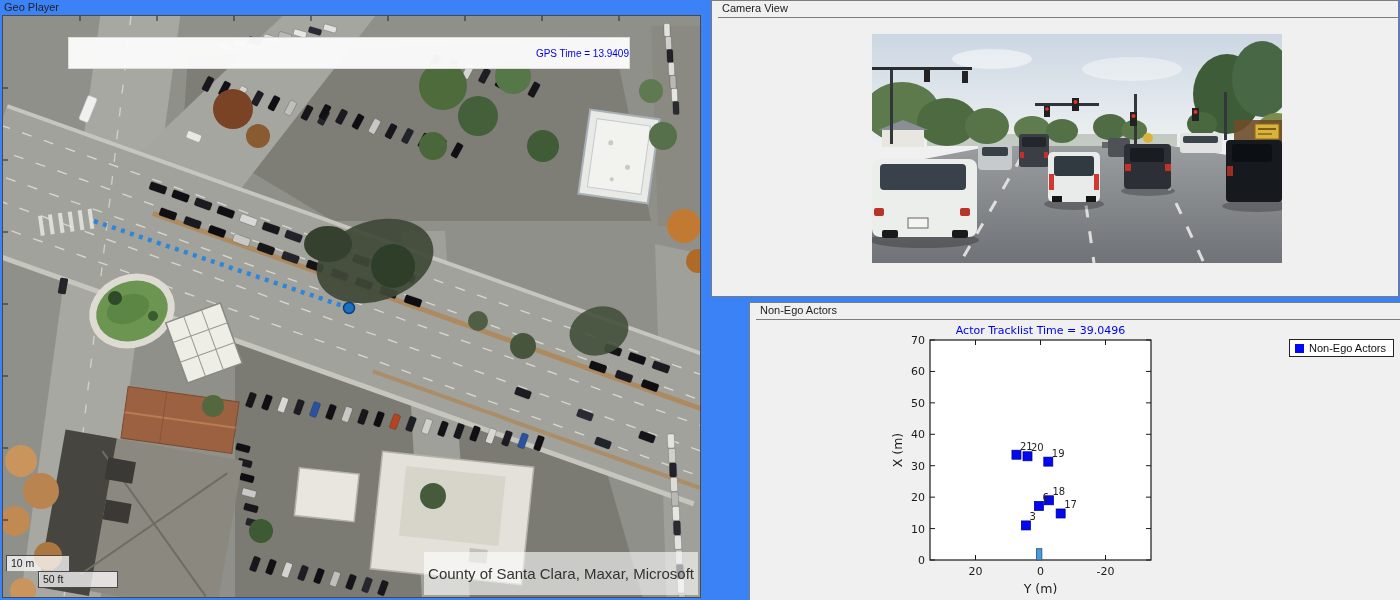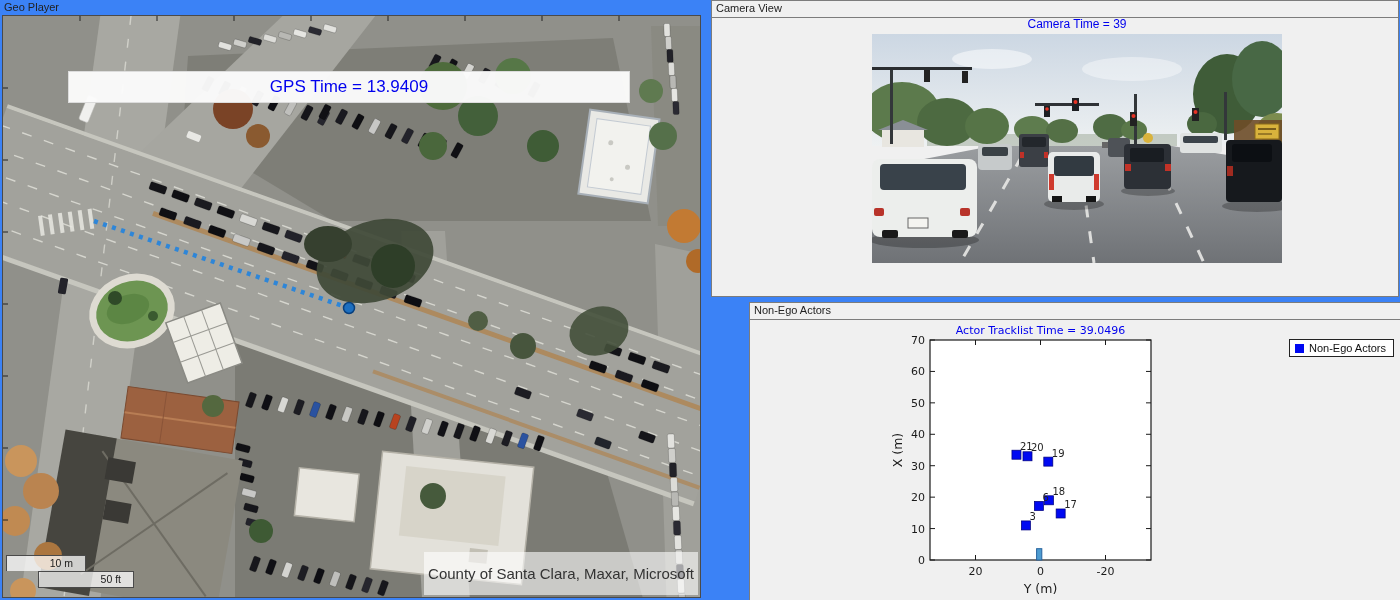--- a/index.html
+++ b/index.html
@@ -1,29 +1,29 @@
 <!DOCTYPE html>
 <html><head>
 <meta charset="utf-8">
 <style>
   html,body{margin:0;padding:0;background:#f0f0f0;}
   #app{position:relative;width:1400px;height:600px;background:#3b82f6;overflow:hidden;
        font-family:"Liberation Sans", sans-serif;}
   .ptitle{position:absolute;font-size:11px;color:#222;white-space:nowrap;}
   .panel{position:absolute;border:1px solid #7c7c7c;background:#f0f0f0;box-sizing:border-box;}
   .title-row{height:14px;border-bottom:1px solid #7c7c7c;font-size:11px;color:#222;
-             padding:1px 4px;background:#f0f0f0;}
+             padding:1px 4px;background:#f0f0f0;margin-left:6px;}
   #map-frame{position:absolute;left:2px;top:15px;width:699px;height:583px;
              border:1px solid #4a4a4a;background:#90908a;box-sizing:border-box;overflow:hidden;}
   #gps-banner{position:absolute;left:65px;top:21px;width:560px;height:30px;
               background:rgba(251,251,251,0.97);border:1px solid #dcdcdc;
-              display:flex;align-items:center;justify-content:center;
-              font-size:17px;color:#0000ee;margin-top:34px;}
+              display:flex;align-items:center;justify-content:flex-end;
+              font-size:10px;color:#0000ee;}
   .scalebox{position:absolute;background:rgba(255,255,255,0.75);border:1px solid #4a4a4a;
-            font-size:10.5px;color:#1a1a1a;padding:0 12px;line-height:15px;text-align:right;}
+            font-size:10.5px;color:#1a1a1a;padding:0 4px;line-height:15px;}
   #attribution{position:absolute;right:2px;bottom:2px;background:rgba(255,255,255,0.6);
                font-size:15px;color:#333;padding:13px 4px;}
   #cam-caption{position:absolute;left:160px;top:16px;width:410px;text-align:center;
                font-size:12px;color:#0000ee;}
   #legend{position:absolute;left:539px;top:36px;border:1px solid #222;background:#fff;
           font-size:11px;color:#111;padding:2px 7px 2px 5px;display:flex;align-items:center;gap:5px;}
   #legend .sw{width:9px;height:9px;display:inline-block;background:#0009f2;}
   svg{display:block;}
 </style>
 </head>
@@ -305,21 +305,20 @@
     <div id="gps-banner">
       <span>GPS Time = 13.9409</span>
     </div>
     <div class="scalebox" style="left:3px;top:539px;width:54px;border-bottom:none;">10 m</div>
     <div class="scalebox" style="left:3px;top:555px;width:70px;margin-left:32px;">50 ft</div>
     <div id="attribution">County of Santa Clara, Maxar, Microsoft</div>
   </div>
 
   <div class="panel" style="left:711px;top:0;width:688px;height:297px;">
     <div class="title-row">Camera View</div>
-    <div id="cam-caption">Camera Time = 39</div>
     <svg width="410" height="229" viewBox="0 0 410 229" style="position:absolute;left:160px;top:33px;">
       <defs>
         <linearGradient id="skyg" x1="0" y1="0" x2="0" y2="1">
           <stop offset="0" stop-color="#ccd7e3"></stop>
             <stop offset="1" stop-color="#eef1f2"></stop>
         </linearGradient>
         <linearGradient id="roadg" x1="0" y1="0" x2="0" y2="1">
           <stop offset="0" stop-color="#9a9da0"></stop>
             <stop offset="1" stop-color="#6f7276"></stop>
         </linearGradient>

